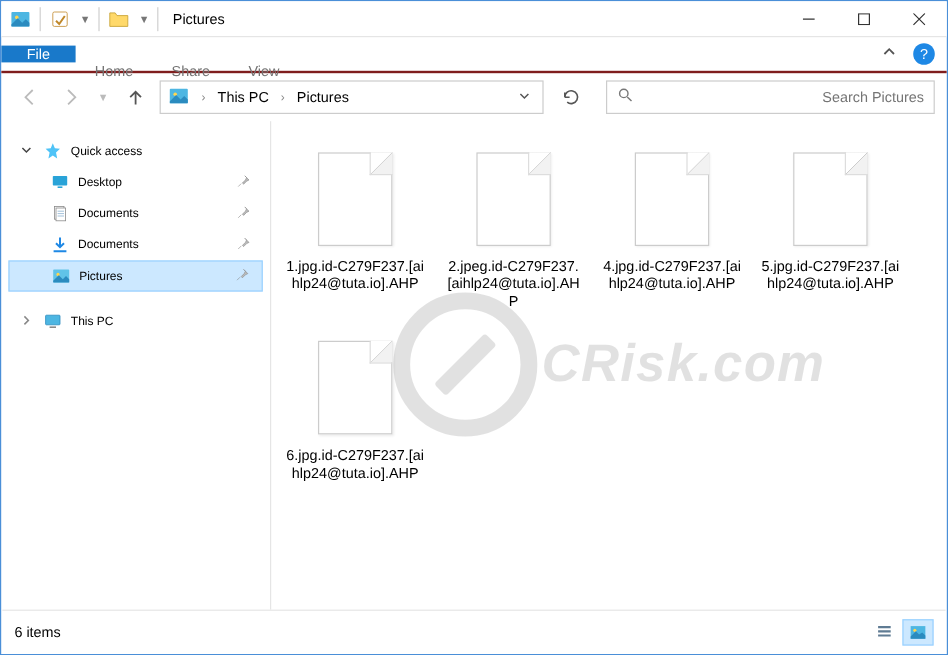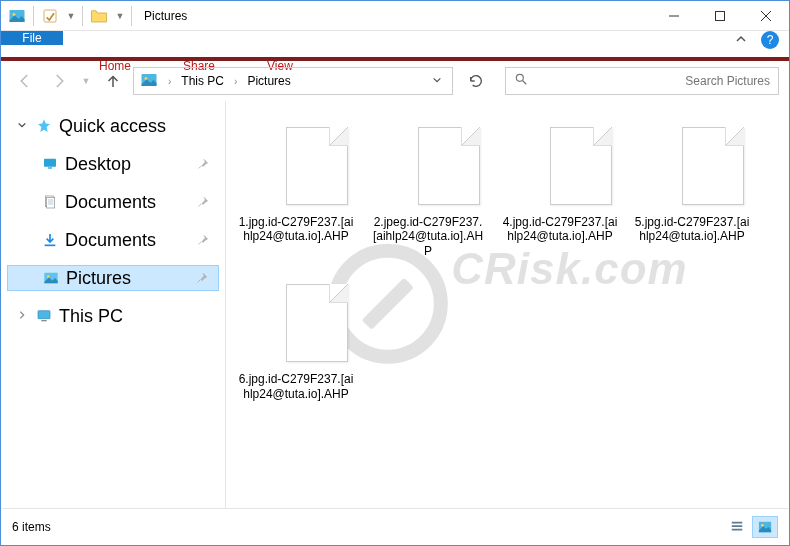--- a/index.html
+++ b/index.html
@@ -10,23 +10,23 @@
 .titlebar-left { display: flex; align-items: center; padding: 0 4px; gap: 2px; }
 .qat-item { width: 24px; height: 22px; display: flex; align-items: center; justify-content: center; }
 .qat-sep { width: 1px; height: 20px; background: #d0d0d0; margin: 0 2px; }
 .title-icon { width: 18px; height: 18px; }
 .title-text { font-size: 12px; margin-left: 8px; color: #000; }
 .titlebar-right { margin-left: auto; display: flex; }
 .win-btn { width: 46px; height: 30px; display: flex; align-items: center; justify-content: center; }
 .win-btn svg { width: 10px; height: 10px; }
 
 
-.ribbon { height: 30px; display: flex; align-items: flex-start; border-bottom: 4px solid #7f1d1d; gap: 20px; }
+.ribbon { height: 30px; display: flex; align-items: center; border-bottom: 2px solid #7f1d1d; }
 .ribbon-file { background: #1979ca; color: #fff; width: 62px; display: flex; align-items: center; justify-content: center; font-size: 12px; }
-.ribbon-tab { padding: 0 16px; display: flex; align-items: center; font-size: 12px; color: #b91c1c; margin-top: 28px; }
+.ribbon-tab { padding: 0 16px; display: flex; align-items: center; font-size: 12px; color: #737373; margin-top: 28px; }
 .ribbon-right { margin-left: auto; display: flex; align-items: center; gap: 14px; padding-right: 10px; }
 .ribbon-chev { color: #555; }
 .ribbon-help { width: 18px; height: 18px; border-radius: 50%; background: #1e88e5; color: #fff; font-size: 12px; display: flex; align-items: center; justify-content: center; }
 
 
 .navbar { height: 40px; display: flex; align-items: center; padding: 4px 10px; gap: 6px; }
 .nav-arrow { width: 28px; height: 28px; display: flex; align-items: center; justify-content: center; color: #999; }
 .nav-arrow.enabled { color: #555; }
 .breadcrumb { flex: 0 0 auto; display: flex; align-items: center; border: 1px solid #ccc; height: 28px; padding: 0 4px; min-width: 320px; }
 .bc-icon { width: 20px; height: 20px; margin: 0 2px; }
@@ -36,40 +36,40 @@
 .bc-drop { color: #666; padding: 0 6px; font-size: 10px; }
 .refresh { width: 34px; height: 28px; display: flex; align-items: center; justify-content: center; }
 .search { flex: 1; display: flex; align-items: center; border: 1px solid #ccc; height: 28px; padding: 0 8px; margin-left: 6px; }
 .search input { border: none; outline: none; flex: 1; font-size: 12px; color: #555; background: transparent; text-align: right; }
 .search-icon { color: #666; margin-right: 8px; }
 
 
 .main { display: flex; height: 420px; }
 
 
-.sidebar { width: 225px; border-right: 1px solid #e5e5e5; padding: 12px 6px; font-size: 18px; overflow: hidden; }
+.sidebar { width: 225px; border-right: 1px solid #e5e5e5; padding: 12px 6px; font-size: 10px; overflow: hidden; }
 .tree-item { display: flex; align-items: center; height: 26px; padding-left: 8px; gap: 6px; position: relative; }
-.tree-item.indent { padding-left: 34px; margin-top: 12px; }
+.tree-item.indent { padding-left: 34px; }
 .tree-item.selected { background: #cce8ff; border: 1px solid #99d1ff; }
 .tree-chev { width: 14px; color: #555; font-size: 10px; display: inline-block; text-align: center; }
 .tree-icon { width: 18px; height: 18px; display: flex; align-items: center; justify-content: center; }
 .pin { margin-left: auto; margin-right: 10px; color: #888; }
 .tree-gap { height: 12px; }
 
 
 .content { flex: 1; padding: 14px 8px; position: relative; }
 .files { display: flex; flex-wrap: wrap; gap: 8px 8px; align-content: flex-start; }
-.file { width: 124px; display: flex; flex-direction: column; align-items: flex-end; padding: 6px 2px; }
+.file { width: 124px; display: flex; flex-direction: column; align-items: center; padding: 6px 2px; }
 .file-icon-wrap { width: 78px; height: 90px; display: flex; align-items: center; justify-content: center; }
 .file-blank { width: 62px; height: 78px; background: #fff; border: 1px solid #ccc; position: relative; box-shadow: 1px 1px 2px rgba(0,0,0,.08); }
 .file-blank::before { content: ""; position: absolute; right: -1px; top: -1px; width: 18px; height: 18px; background: linear-gradient(135deg, #fff 0 48%, #ccc 50%, #f2f2f2 52% 100%); border-left: 1px solid #ddd; border-bottom: 1px solid #ddd; }
 .file-name { font-size: 12px; text-align: center; line-height: 1.2; word-break: break-all; padding: 4px 2px 0; }
 
 
-.watermark { position: absolute; left: 50%; top: 50%; transform: translate(-50%, -56%); display: flex; gap: 4px; pointer-events: none; opacity: .14; }
+.watermark { position: absolute; left: 50%; top: 50%; transform: translate(-50%, -56%); display: flex; align-items: center; gap: 4px; pointer-events: none; opacity: .14; }
 .wm-icon { width: 120px; height: 120px; border: 14px solid #333; border-radius: 50%; position: relative; }
 .wm-icon::after { content: ""; position: absolute; width: 14px; height: 60px; background: #333; left: 50%; top: 50%; transform: translate(-50%, -50%) rotate(45deg); border-radius: 3px; }
 .wm-text { font-size: 44px; font-weight: 600; color: #333; letter-spacing: 1px; font-style: italic; }
 
 
 .statusbar { position: absolute; left: 1px; right: 1px; bottom: 1px; height: 36px; border-top: 1px solid #e5e5e5; display: flex; align-items: center; padding: 0 10px; font-size: 12px; background: #fff; }
 .status-right { margin-left: auto; display: flex; gap: 2px; }
 .view-btn { width: 26px; height: 22px; display: flex; align-items: center; justify-content: center; border: 1px solid transparent; }
 .view-btn.active { background: #cce8ff; border-color: #99d1ff; }
 

